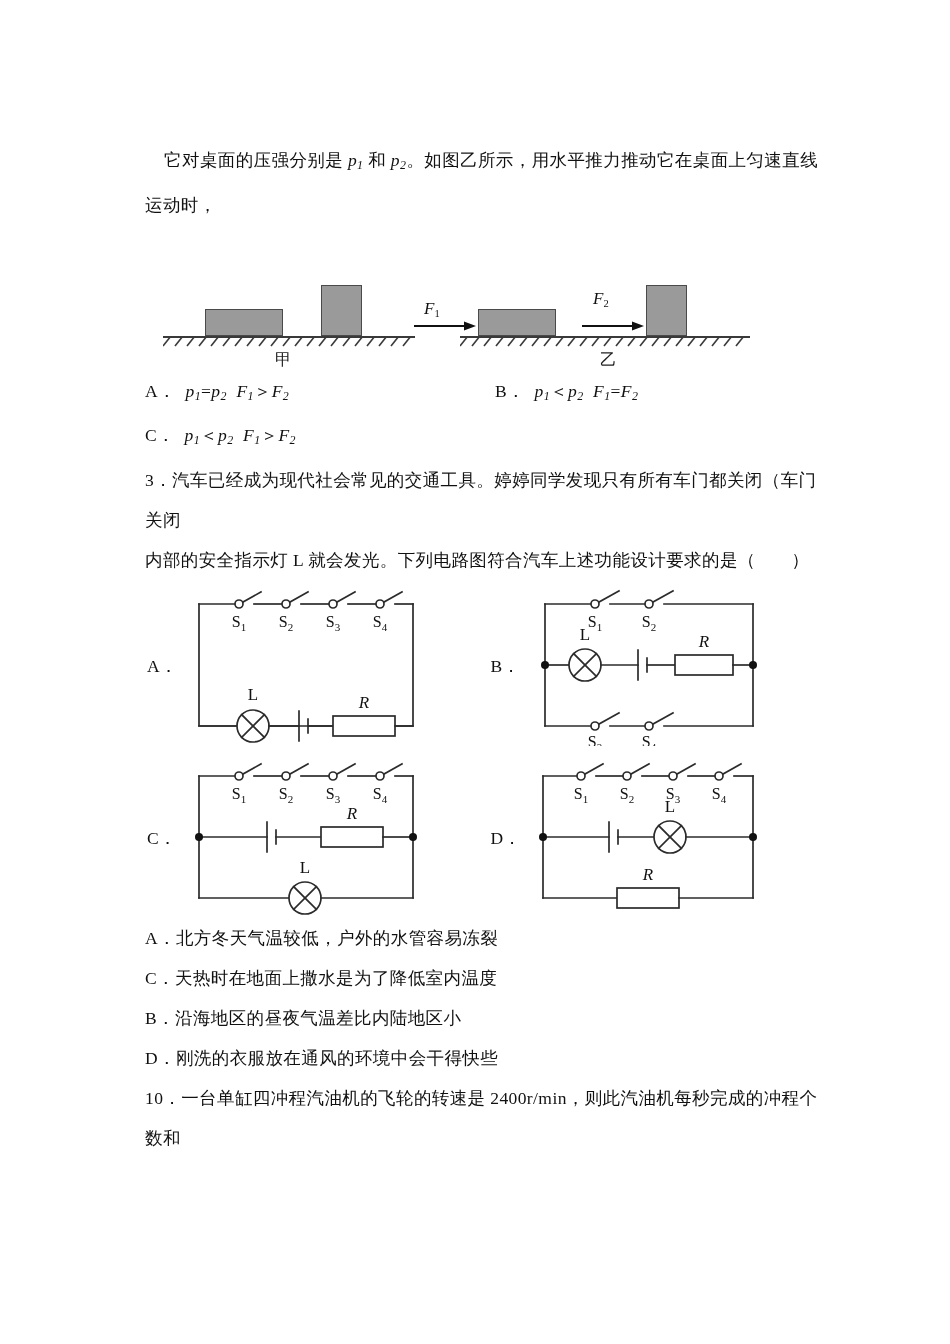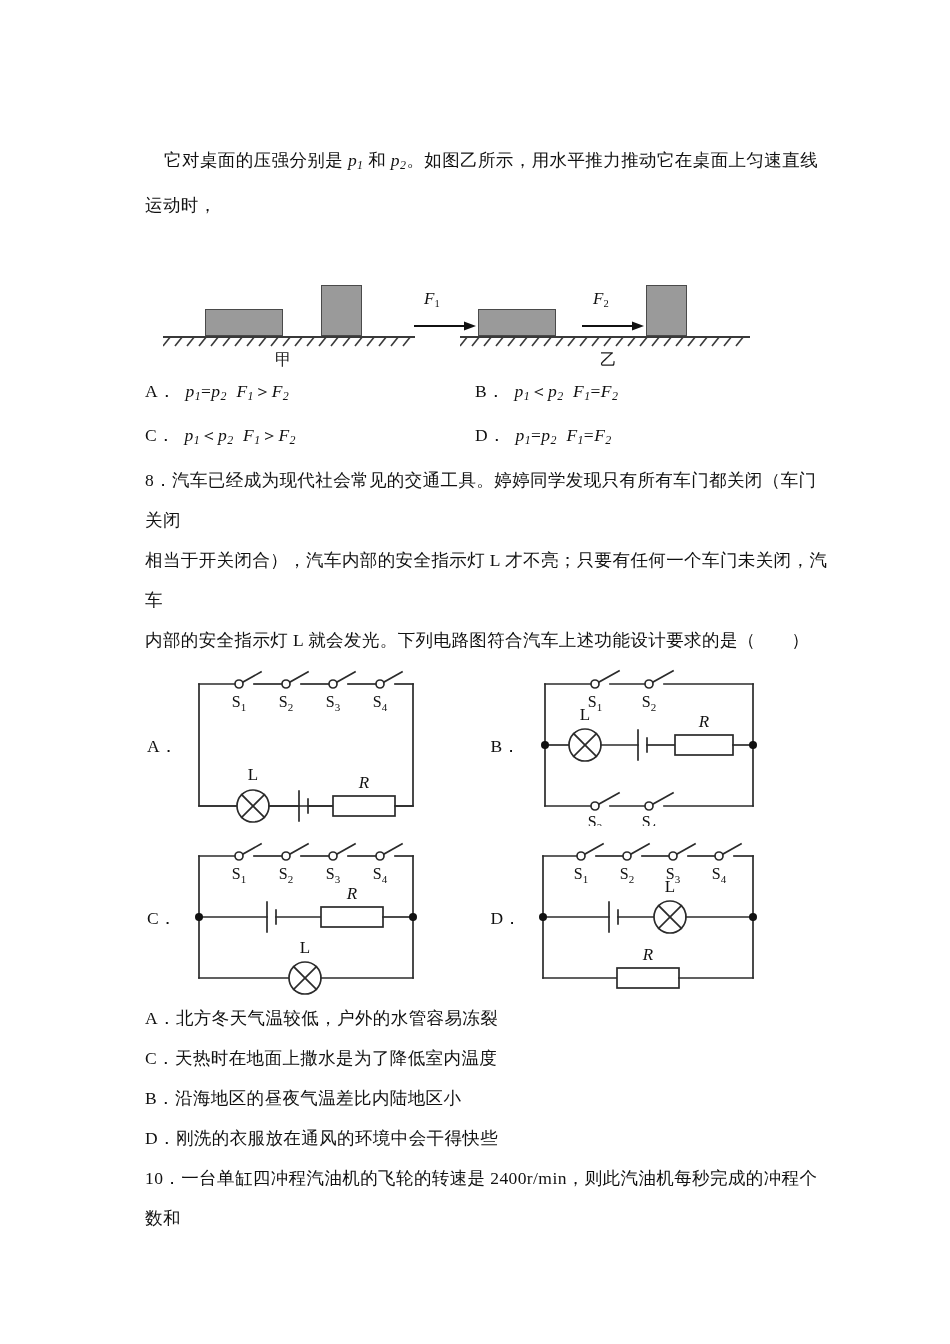--- a/index.html
+++ b/index.html
@@ -22,21 +22,21 @@
     line-height:40px;
     letter-spacing:.4px;
     white-space:pre-wrap;
   }
   .qline{ text-indent:0; }
   .opt{
     font-size:17.5px;
     line-height:40px;
     letter-spacing:.4px;
   }
-  .opt-row{ display:flex; }
+  .opt-row{ display:flex;gap:20px; }
   .opt-col-a{ width:330px; flex:0 0 330px; }
   .opt-col-b{ flex:1; }
   i.v{ font-style:italic; font-family:"Liberation Serif",serif; }
   sub{ font-size:.68em; font-style:italic; vertical-align:-0.22em; }
 
   
   .fig1{
     position:relative;
     height:98px;
     margin:6px 0 2px 0;
@@ -127,21 +127,21 @@
               <line x1="228" y1="10" x2="236" y2="0"></line>
             <line x1="240" y1="10" x2="248" y2="0"></line>
           </g>
         </svg>
       </div>
       <div class="capt" style="left:112px;top:78px;">甲</div>
     </div>
 
     <div class="scene" style="left:265px;top:0;width:400px;height:98px;">
 
-      <div class="flabel" style="left:14px;top:18px;">
+      <div class="flabel" style="left:14px;top:28px;">
         <i class="v">F</i><sub>1</sub>
       </div>
       <div class="arrow" style="left:4px;top:47px;">
         <svg width="62" height="12" viewBox="0 0 62 12">
           <line x1="0" y1="6" x2="52" y2="6" stroke="#111" stroke-width="1.8"></line>
           <polygon points="62,6 50,1.4 50,10.6" fill="#111"></polygon>
         </svg>
       </div>
       <div class="block" style="left:68px;top:38px;width:78px;height:27px;"></div>
 
@@ -199,28 +199,23 @@
     <div class="opt opt-col-b">
       <span>B．</span>
       <span>&nbsp;<i class="v">p</i><sub>1</sub>＜<i class="v">p</i><sub>2</sub>&nbsp;&nbsp;<i class="v">F</i><sub>1</sub>=<i class="v">F</i><sub>2</sub></span>
     </div>
   </div>
   <div class="opt-row">
     <div class="opt opt-col-a">
       <span>C．</span>
       <span>&nbsp;<i class="v">p</i><sub>1</sub>＜<i class="v">p</i><sub>2</sub>&nbsp;&nbsp;<i class="v">F</i><sub>1</sub>＞<i class="v">F</i><sub>2</sub></span>
     </div>
-    <div class="opt opt-col-b">
-      <span>D．</span>
-      <span>&nbsp;<i class="v">p</i><sub>1</sub>=<i class="v">p</i><sub>2</sub>&nbsp;&nbsp;<i class="v">F</i><sub>1</sub>=<i class="v">F</i><sub>2</sub></span>
-    </div>
-  </div>
-
-  <div class="ln">8．汽车已经成为现代社会常见的交通工具。婷婷同学发现只有所有车门都关闭（车门关闭</div>
-  <div class="ln">相当于开关闭合），汽车内部的安全指示灯 L 才不亮；只要有任何一个车门未关闭，汽车</div>
+  </div>
+
+  <div class="ln">3．汽车已经成为现代社会常见的交通工具。婷婷同学发现只有所有车门都关闭（车门关闭</div>
   <div class="ln">内部的安全指示灯 L 就会发光。下列电路图符合汽车上述功能设计要求的是（　　）</div>
 
   <div class="circuits">
 
     <div class="crow">
 
       <div class="cwrap">
         <div class="clabel">A．</div>
         <div class="cbox">
           <svg width="250" height="160" viewBox="0 0 250 160">

